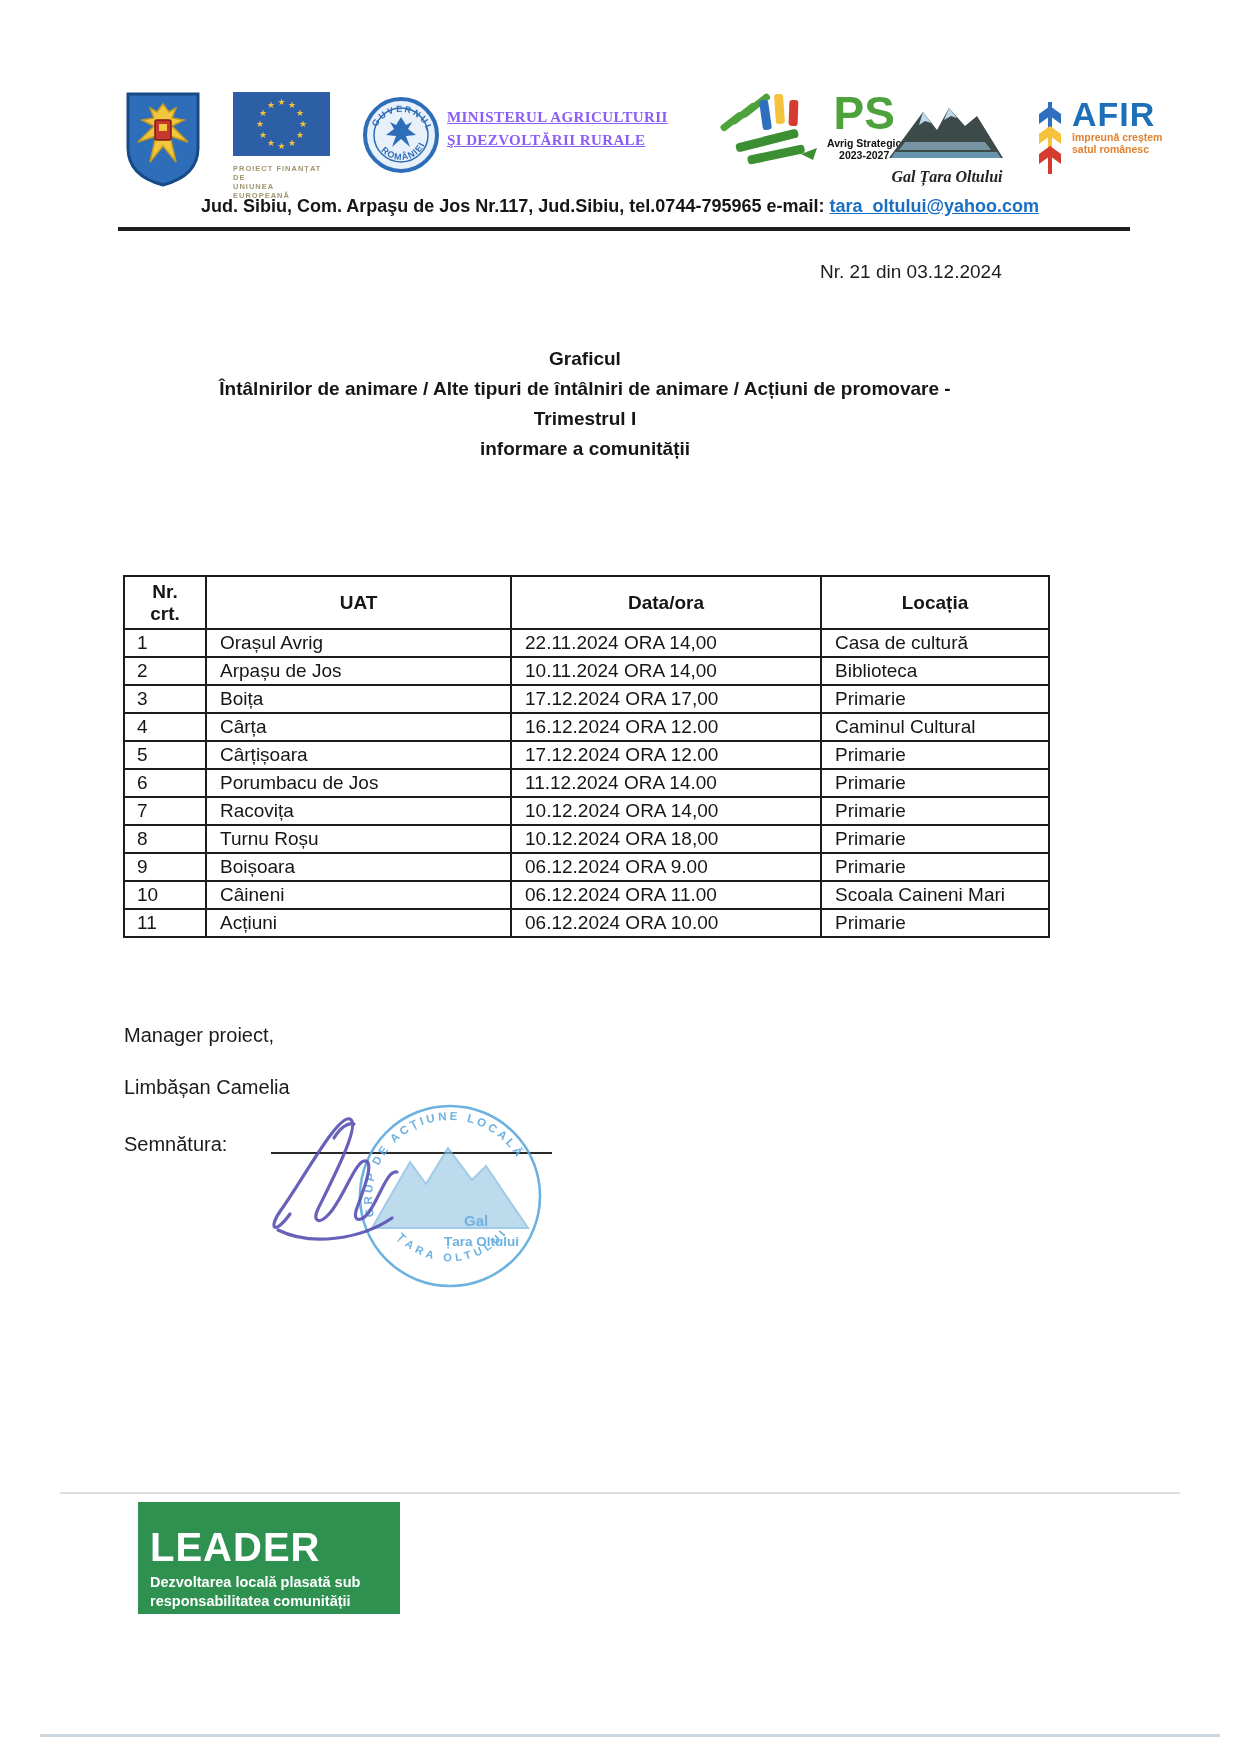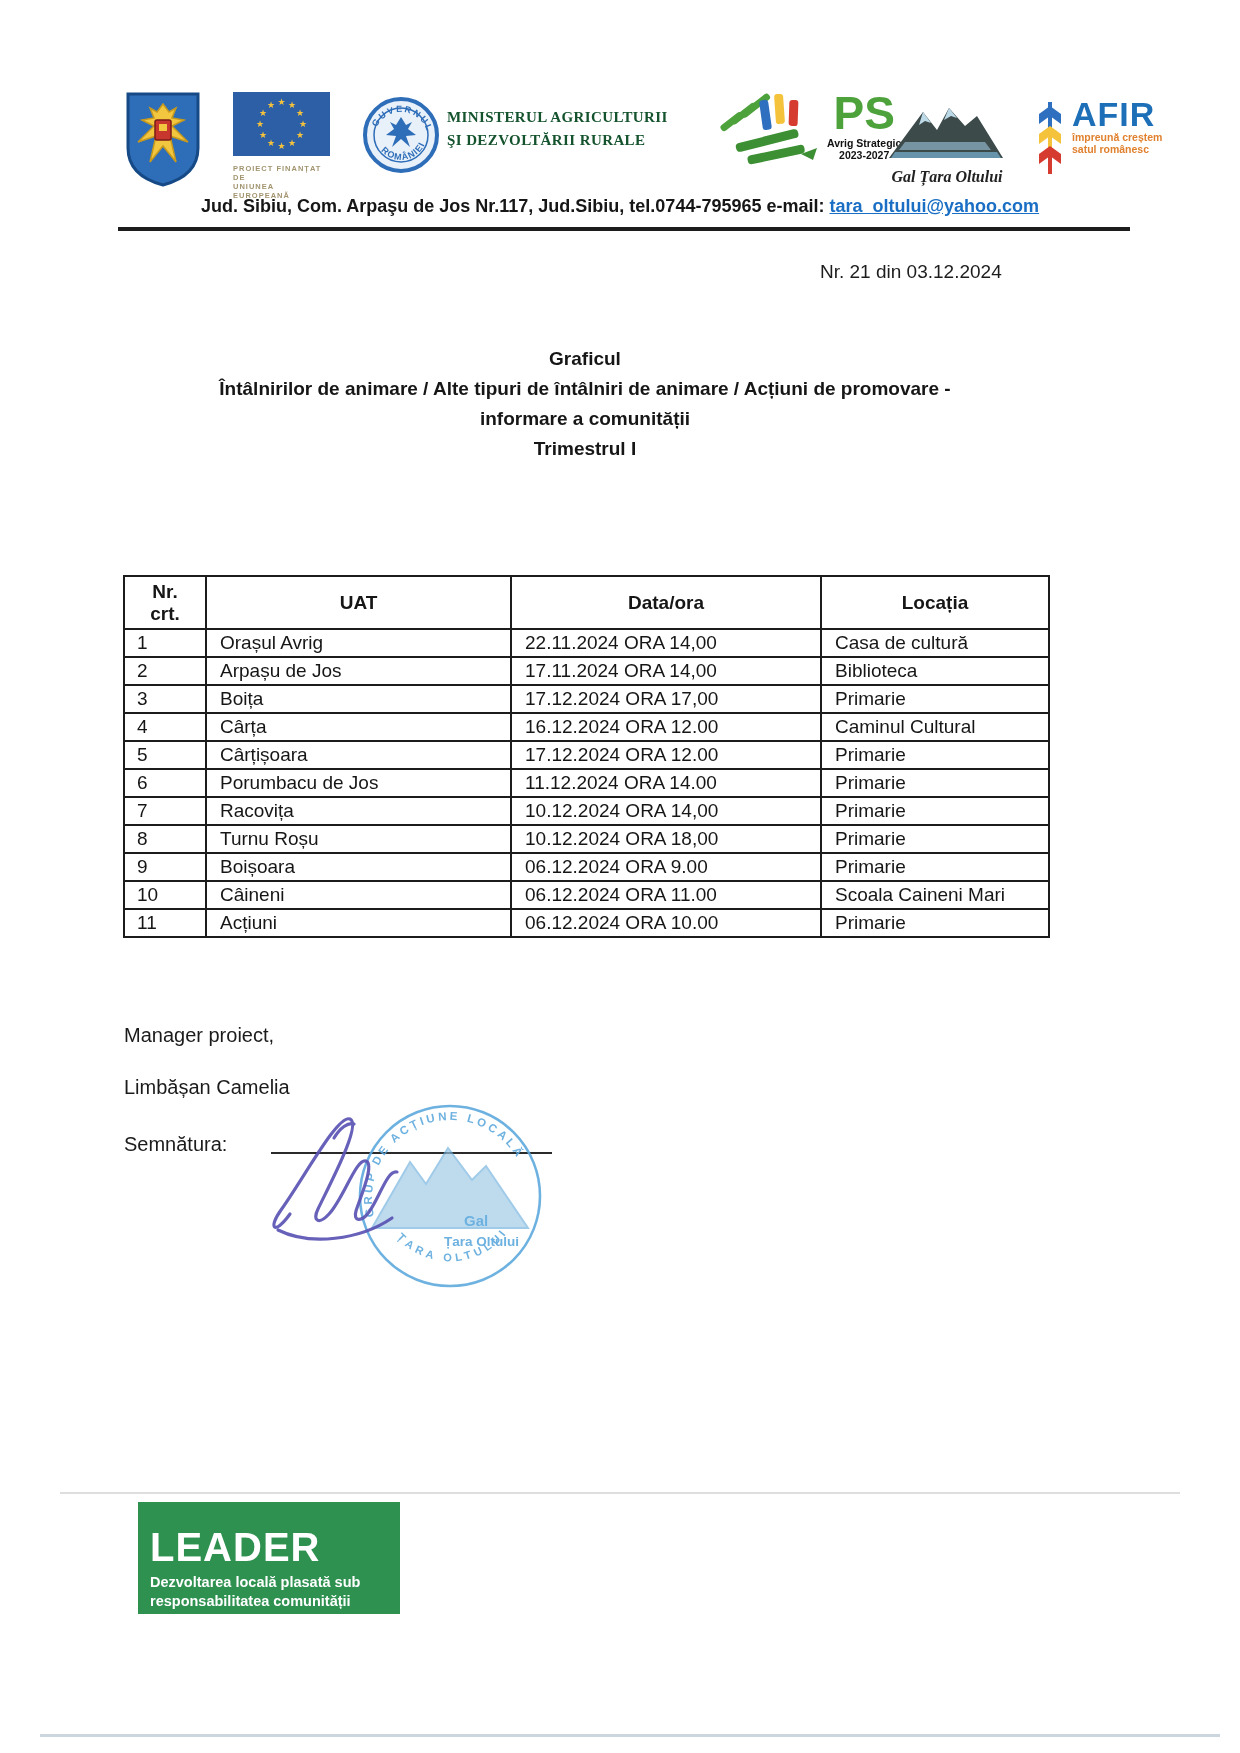--- a/index.html
+++ b/index.html
@@ -2,21 +2,21 @@
 <html><head>
 <meta charset="utf-8">
 <style>
   * { margin:0; padding:0; box-sizing:border-box; }
   body { background:#ffffff; font-family:"Liberation Sans", sans-serif; color:#1b1b1b; }
   .page { position:relative; width:1240px; height:1753px; background:#fff; overflow:hidden; }
 
   
   .logo { position:absolute; }
   .eu-caption { font-size:7.5px; letter-spacing:1px; color:#a2946f; font-weight:bold; line-height:9px; margin-top:4px; text-align:left; }
-  .ministry-text { font-family:"Liberation Serif", serif; font-weight:bold; color:#14532d; font-size:15px; line-height:23px; letter-spacing:.4px; }
+  .ministry-text { font-family:"Liberation Serif", serif; font-weight:bold; color:#8b5cf6; font-size:15px; line-height:23px; letter-spacing:.4px;text-decoration:underline; }
   .ps-wrap { display:flex; align-items:flex-start; gap:8px; }
   .ps-acronym { font-size:46px; font-weight:bold; color:#4ea23c; line-height:42px; font-family:"Liberation Sans",sans-serif; }
   .ps-caption { font-size:10.5px; font-weight:bold; color:#111; line-height:12px; margin-top:3px; }
   .gal-caption { font-family:"Liberation Serif", serif; font-style:italic; font-weight:bold; font-size:16px; color:#222; margin-top:2px; text-align:center; }
   .afir-wrap { display:flex; align-items:flex-start; gap:7px; }
   .afir-acronym { font-size:34px; font-weight:bold; color:#1d6fb8; line-height:32px; letter-spacing:1px; }
   .afir-tagline { font-size:10.5px; color:#e0812f; font-weight:bold; line-height:12px; margin-top:1px; }
 
   
   .address { position:absolute; top:196px; left:0; width:100%; text-align:center; font-size:18px; font-weight:bold; color:#161616; }
@@ -161,22 +161,22 @@
   <div class="address">
     <span>Jud. Sibiu, Com. Arpaşu de Jos Nr.117, Jud.Sibiu, tel.0744-795965 e-mail: </span><a href="#">tara_oltului@yahoo.com</a>
   </div>
   <div class="rule"></div>
 
   <div class="nr-line">Nr.  21 din 03.12.2024</div>
 
   <div class="title-block">
     <div>Graficul</div>
     <div>Întâlnirilor de animare /  Alte tipuri de întâlniri de animare / Acțiuni de promovare -</div>
+    <div>Trimestrul I</div>
     <div>informare a comunității</div>
-    <div>Trimestrul I</div>
   </div>
 
   <table class="sched">
     <colgroup>
         <col style="width:82px">
         <col style="width:305px">
         <col style="width:310px">
         <col style="width:228px">
       </colgroup>
     <tbody>
@@ -191,21 +191,21 @@
     </tr>
     <tr>
           <td class="nr">1</td>
           <td>Orașul Avrig</td>
           <td>22.11.2024 ORA 14,00</td>
           <td>Casa de cultură</td>
         </tr>
     <tr>
           <td class="nr">2</td>
           <td>Arpașu de Jos</td>
-          <td>17.11.2024 ORA 14,00</td>
+          <td>10.11.2024 ORA 14,00</td>
           <td>Biblioteca</td>
         </tr>
     <tr>
           <td class="nr">3</td>
           <td>Boița</td>
           <td>17.12.2024 ORA 17,00</td>
           <td>Primarie</td>
         </tr>
     <tr>
           <td class="nr">4</td>

